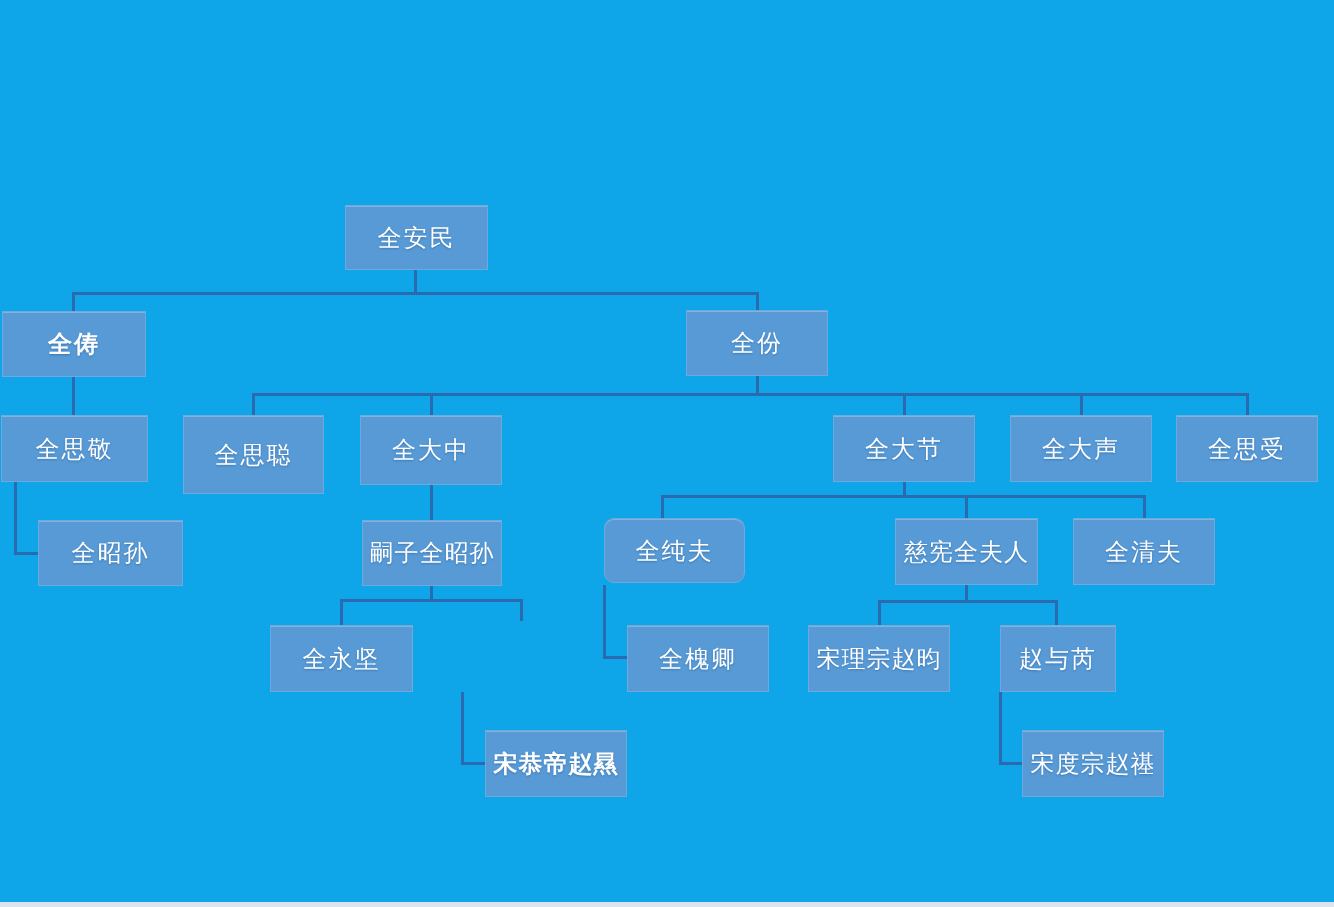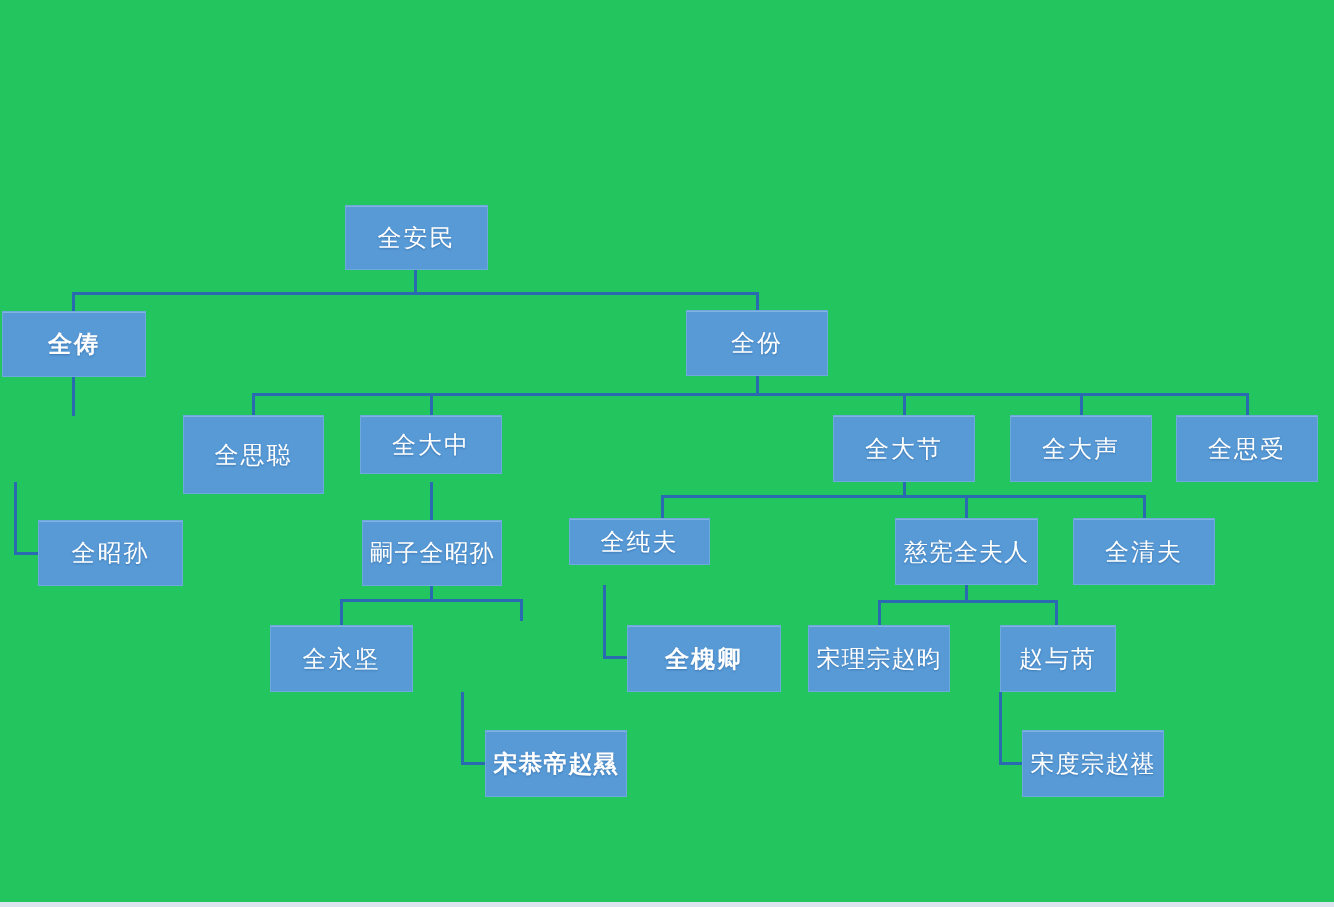--- a/index.html
+++ b/index.html
@@ -1,18 +1,18 @@
 <!DOCTYPE html>
 <html><head>
 <meta charset="utf-8">
 <style>
   html,body { margin:0; padding:0; background:#ffffff; }
   #stage {
     position:relative; width:1334px; height:907px; overflow:hidden;
-    background:#22c55e;
+    background:#0ea5e9;
     font-family:"DejaVu Sans","Liberation Sans",sans-serif;
   }
   .node {
     position:absolute; background:#579ad6; border:1px solid #6ea9dd;
     box-sizing:border-box; color:#ffffff;
     display:flex; align-items:center; justify-content:center; text-align:center;
     font-size:24px; font-weight:500; letter-spacing:2px; line-height:1.25;
     text-shadow:0 1px 2px rgba(25,70,125,0.40);
     box-shadow:inset 0 1px 0 rgba(255,255,255,0.25);
     padding:0 4px;
@@ -70,34 +70,35 @@
   <div class="hline" style="left:461px; top:762px; width:26px;"></div>
 
   <div class="vline" style="left:999px; top:692px; height:73px;"></div>
   <div class="hline" style="left:999px; top:762px; width:25px;"></div>
 
   <div class="node" style="left:345px; top:205px; width:143px; height:65px;">全安民</div>
 
   <div class="node" style="left:2px;   top:311px; width:144px; height:66px;font-weight:bold;">全俦</div>
   <div class="node" style="left:686px; top:310px; width:142px; height:66px;">全份</div>
 
+  <div class="node" style="left:1px;    top:415px; width:147px; height:67px;">全思敬</div>
   <div class="node" style="left:183px;  top:415px; width:141px; height:79px;">全思聪</div>
-  <div class="node" style="left:360px;  top:415px; width:142px; height:59px;">全大中</div>
+  <div class="node" style="left:360px;  top:415px; width:142px; height:70px;">全大中</div>
   <div class="node" style="left:833px;  top:415px; width:142px; height:67px;">全大节</div>
   <div class="node" style="left:1010px; top:415px; width:142px; height:67px;">全大声</div>
   <div class="node" style="left:1176px; top:415px; width:142px; height:67px;">全思受</div>
 
   <div class="node" style="left:38px;   top:520px; width:145px; height:66px;">全昭孙</div>
   <div class="node" style="left:362px;  top:520px; width:140px; height:66px; letter-spacing:1px;">嗣子全昭孙</div>
-  <div class="node" style="left:569px;  top:518px; width:141px; height:47px;">全纯夫</div>
+  <div class="node" style="left:604px;  top:518px; width:141px; height:65px;border-radius:10px;">全纯夫</div>
   <div class="node" style="left:895px;  top:518px; width:143px; height:67px; letter-spacing:1px;">慈宪全夫人</div>
   <div class="node" style="left:1073px; top:518px; width:142px; height:67px;">全清夫</div>
 
   <div class="node" style="left:270px; top:625px; width:143px; height:67px;">全永坚</div>
-  <div class="node" style="left:627px; top:625px; width:154px; height:67px;font-weight:bold;">全槐卿</div>
+  <div class="node" style="left:627px; top:625px; width:142px; height:67px;">全槐卿</div>
   <div class="node" style="left:808px; top:625px; width:142px; height:67px; letter-spacing:1px;">宋理宗赵昀</div>
   <div class="node" style="left:1000px; top:625px; width:116px; height:67px;">赵与芮</div>
 
   <div class="node" style="left:485px;  top:730px; width:142px; height:67px; letter-spacing:1px;font-weight:bold;">宋恭帝赵㬎</div>
   <div class="node" style="left:1022px; top:730px; width:142px; height:67px; letter-spacing:1px;">宋度宗赵禥</div>
 
   <div id="bottom-strip"></div>
 </div>
 
 </body></html>

